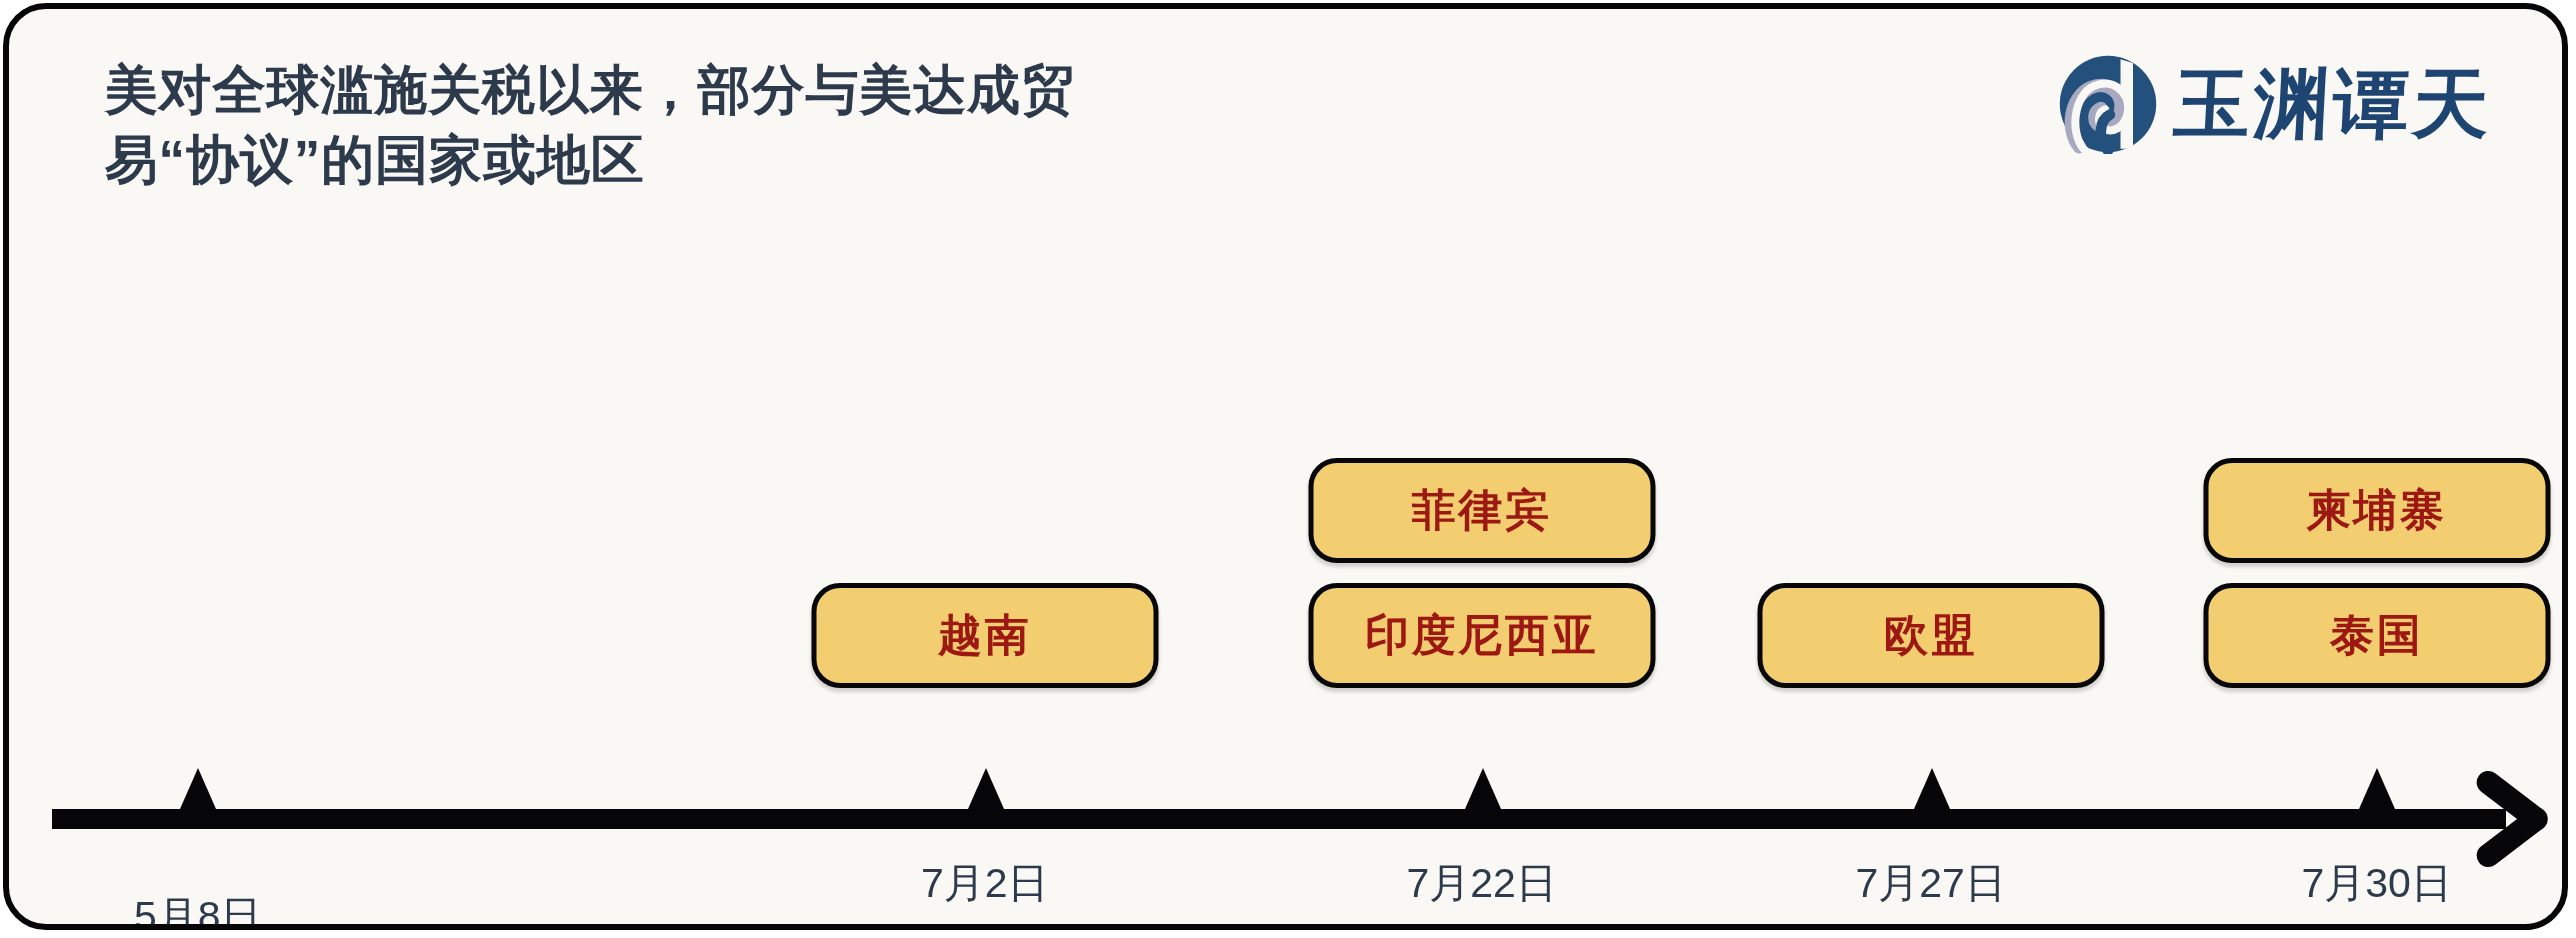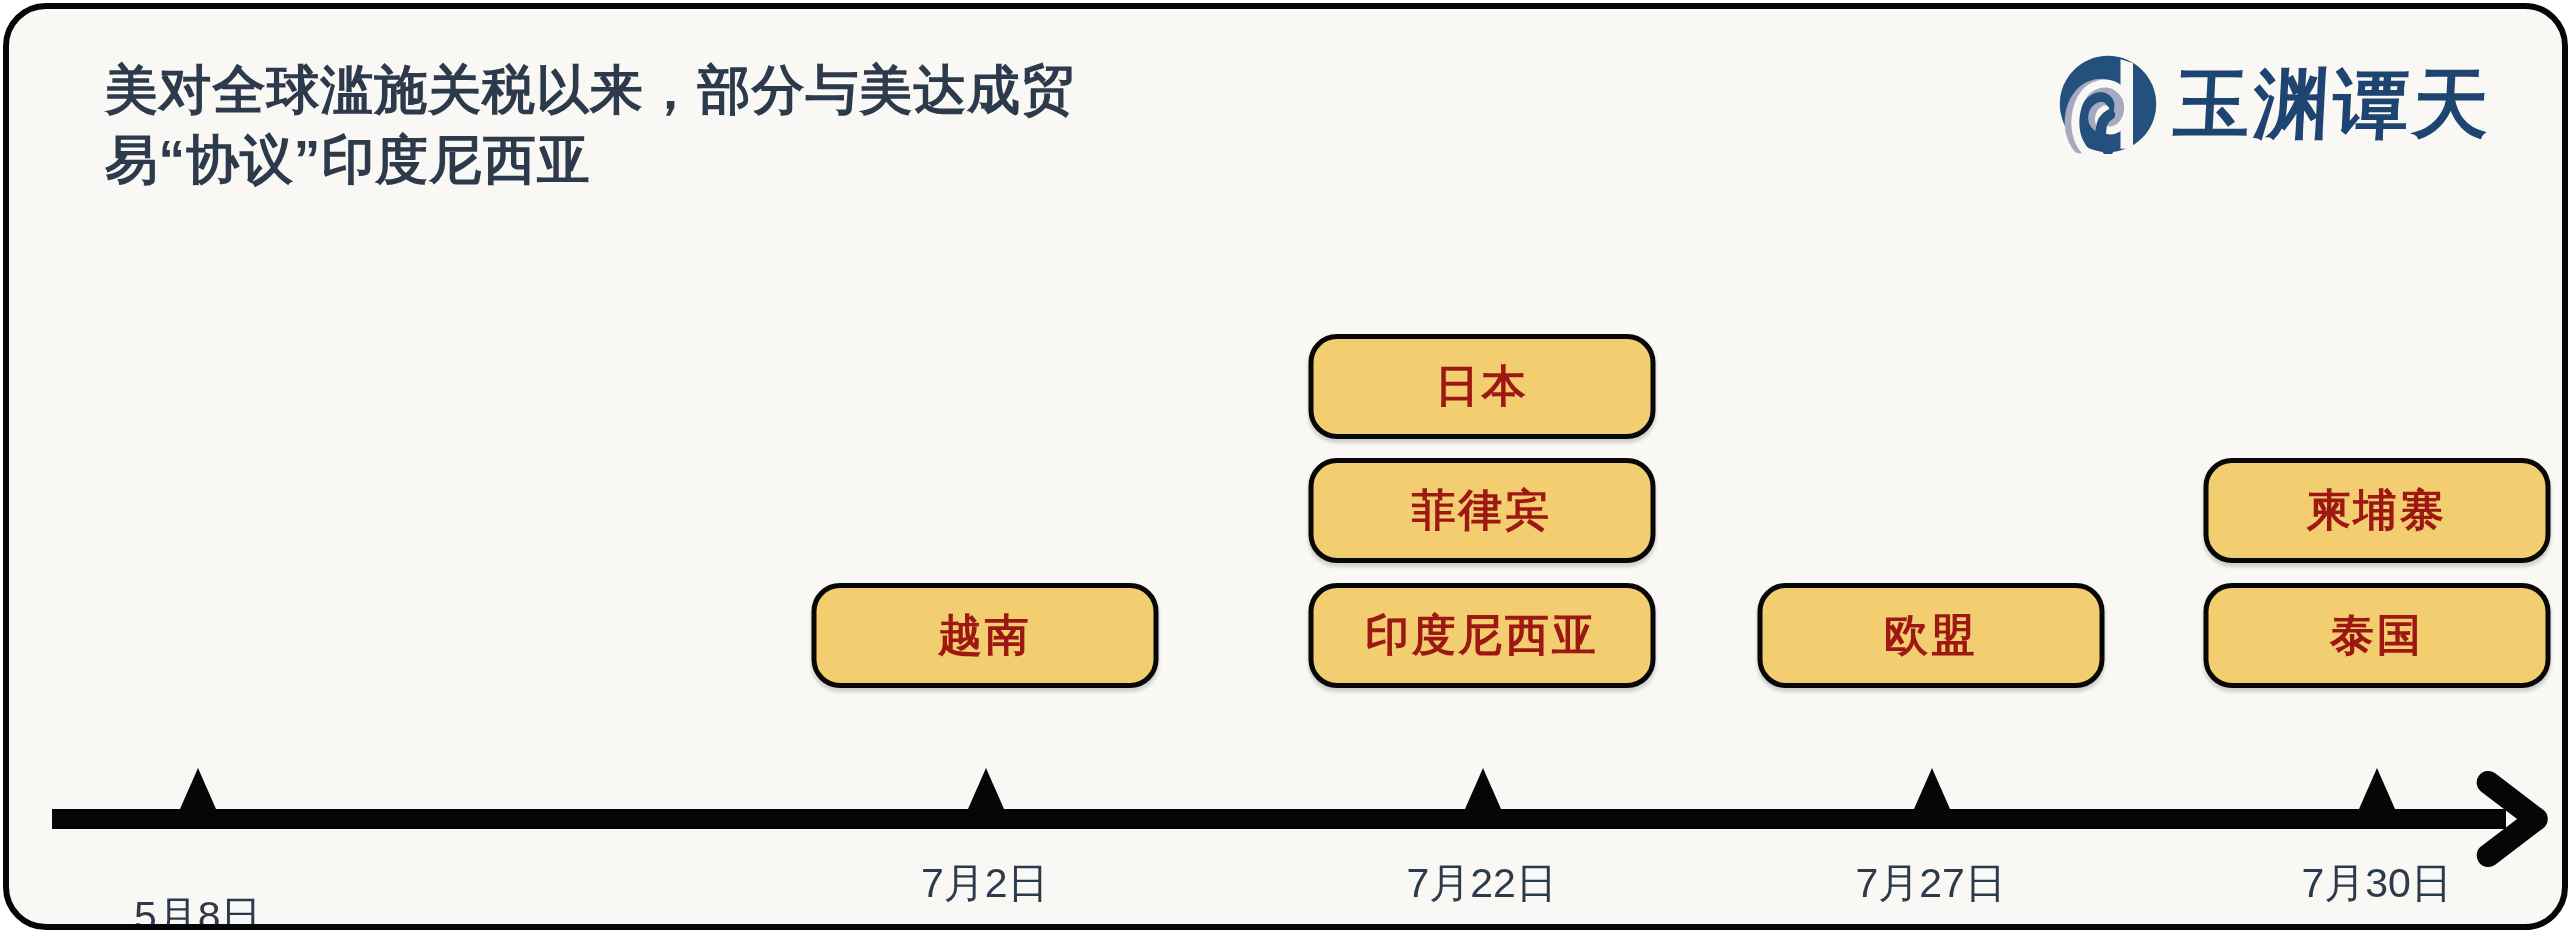--- a/index.html
+++ b/index.html
@@ -135,21 +135,21 @@
     box-shadow: 0 3.6px 3.6px rgba(0,0,0,0.16);
   }
 </style>
 </head>
 <body>
 
 <div id="card">
 
   <div id="title">
     <span class="tline">美对全球滥施关税以来，部分与美达成贸</span>
-    <span class="tline">易“协议”印度尼西亚</span>
+    <span class="tline">易“协议”的国家或地区</span>
   </div>
 
   <div id="logo">
     <svg id="logo-mark" viewBox="0 0 112 112">
       <circle cx="56" cy="56" r="54" fill="#24507E"></circle>
       <path d="M70 6 L70 106 L84 106 L84 10 Z" fill="#F9F8F4"></path>
       <path d="M24 104 C8 84 14 48 36 38 C56 29 74 44 70 64 C67 79 54 86 46 80 C39 75 40 64 48 61" fill="none" stroke="#A7A9C0" stroke-width="15" stroke-linecap="round"></path>
       <path d="M30 108 C12 88 18 46 40 36 C62 26 82 44 78 66 C75 82 60 90 51 83 C43 77 45 65 53 62" fill="none" stroke="#F9F8F4" stroke-width="9" stroke-linecap="round"></path>
       <path d="M56 108 C44 96 46 74 58 68" fill="none" stroke="#24507E" stroke-width="12" stroke-linecap="round"></path>
     </svg>
@@ -157,21 +157,20 @@
   </div>
 
 
   <div class="pill-column" style="left:976px; bottom:236px;">
     <div class="pill">越南</div>
   </div>
 
   <div class="pill-column" style="left:1473px; bottom:236px;">
     <div class="pill">印度尼西亚</div>
     <div class="pill">菲律宾</div>
-    <div class="pill">日本</div>
   </div>
 
   <div class="pill-column" style="left:1922px; bottom:236px;">
     <div class="pill">欧盟</div>
   </div>
 
   <div class="pill-column" style="left:2368px; bottom:236px;">
     <div class="pill">泰国</div>
     <div class="pill">柬埔寨</div>
   </div>

